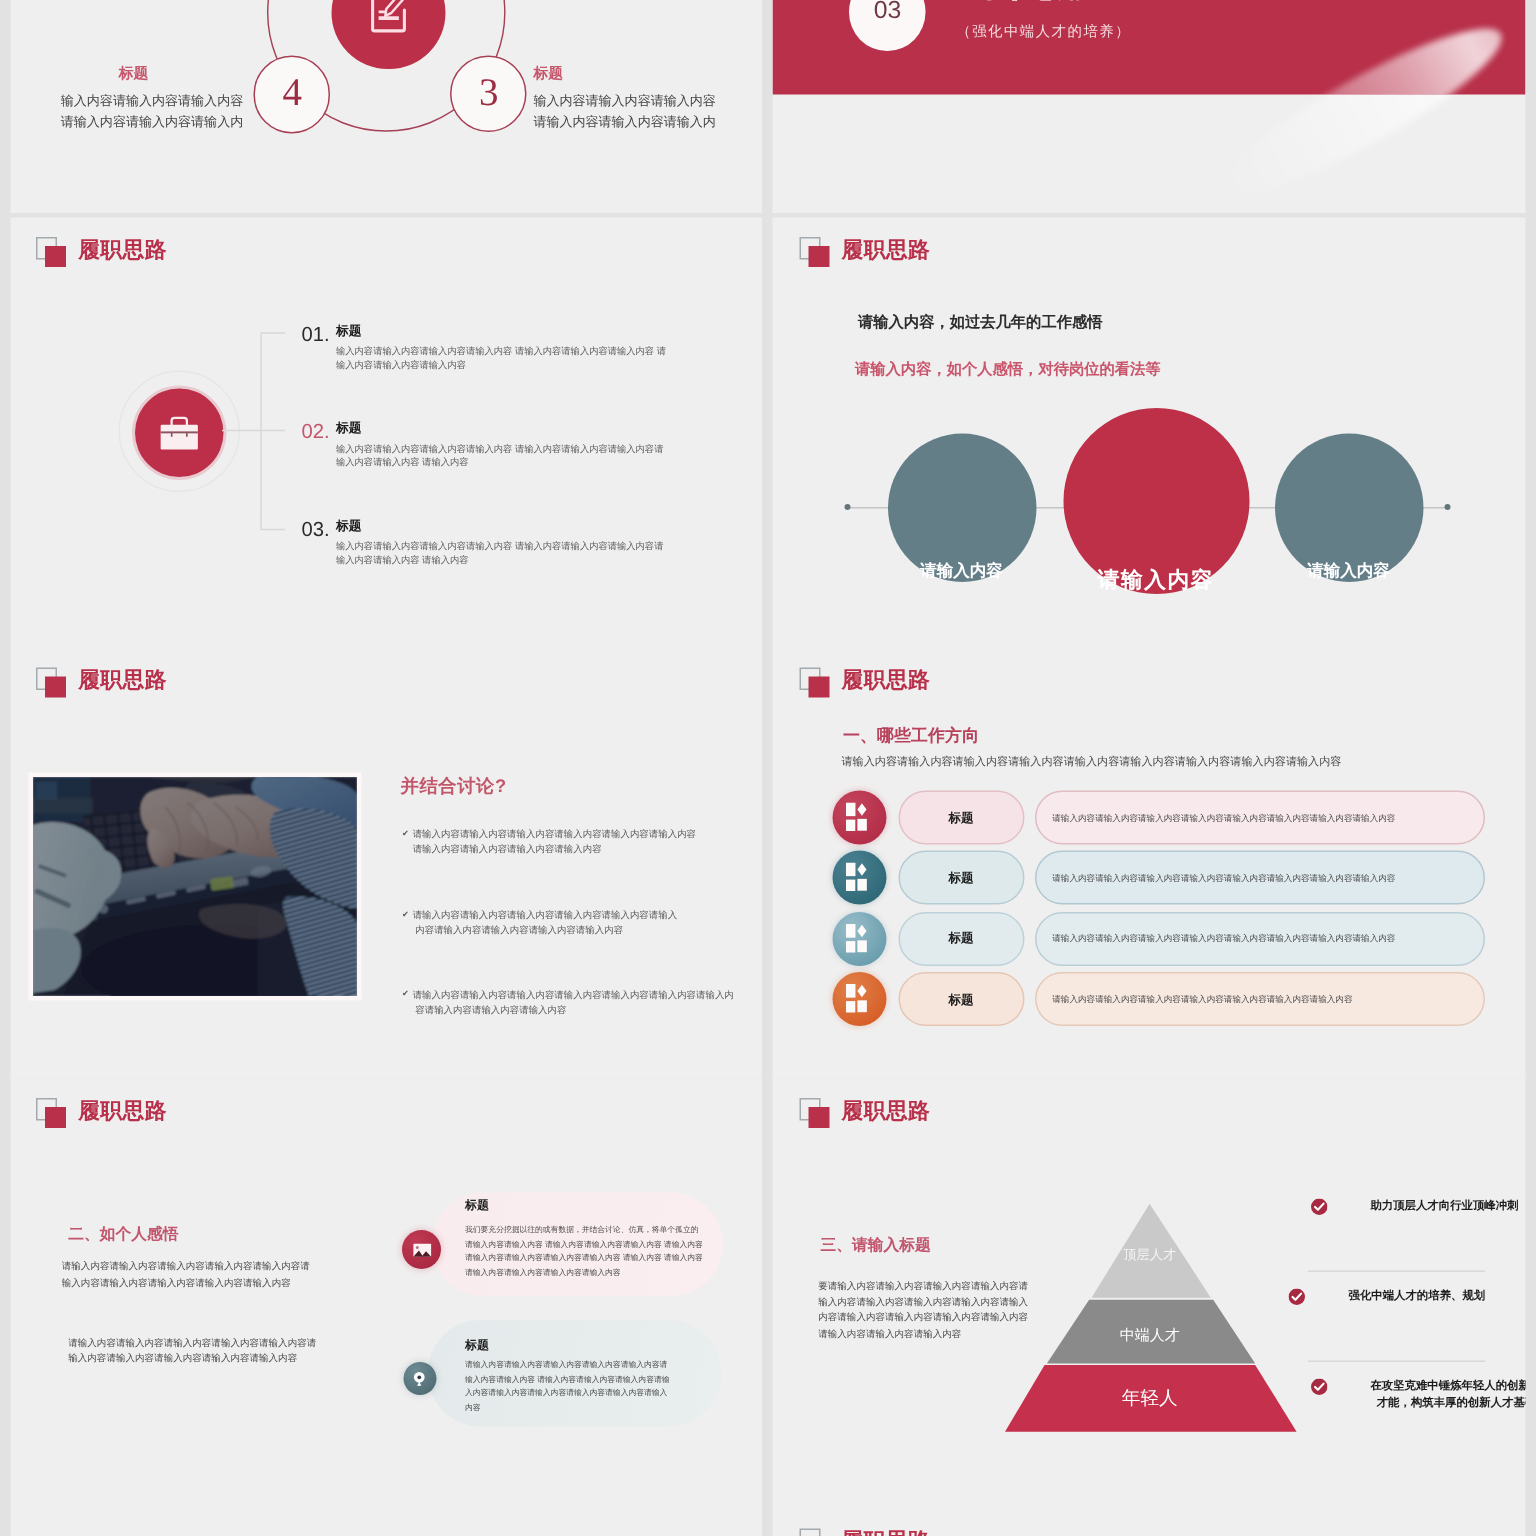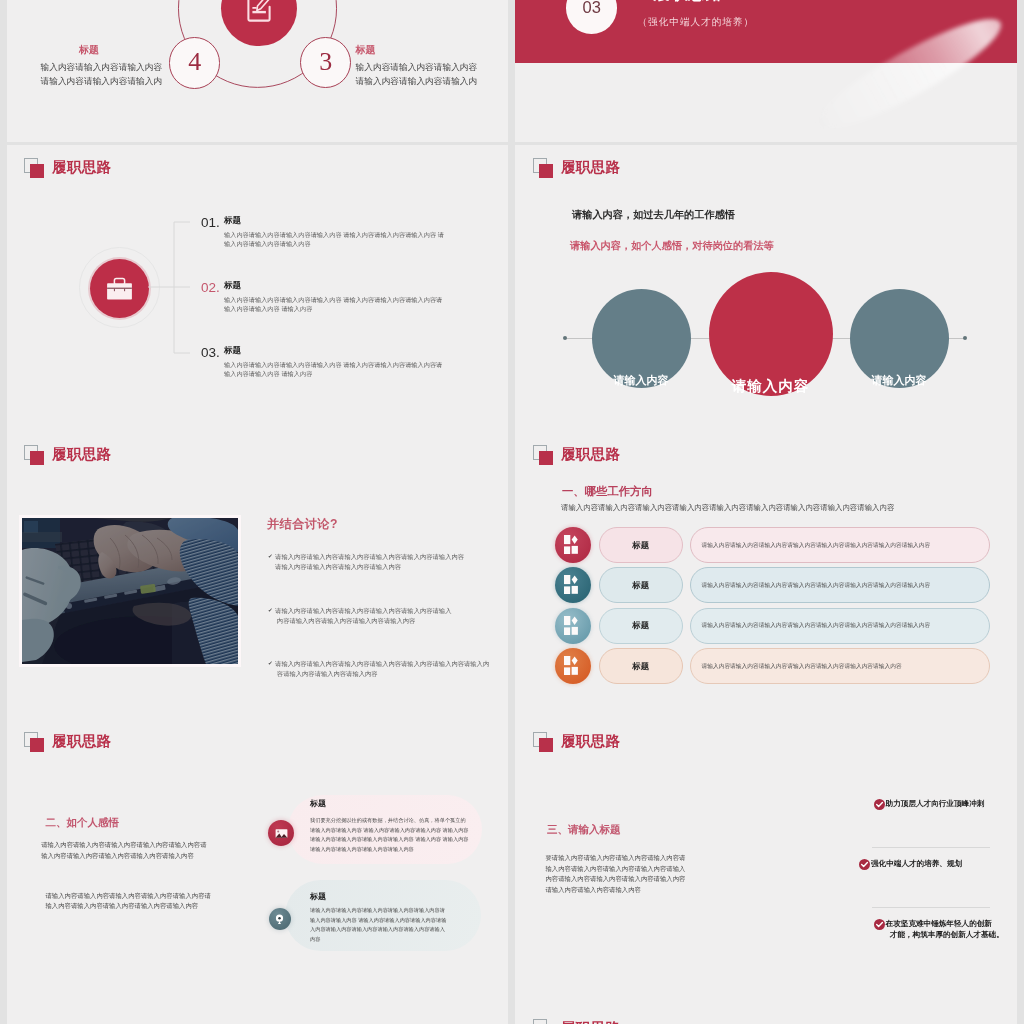--- a/index.html
+++ b/index.html
@@ -147,21 +147,21 @@
   .s8title{position:absolute;left:32px;top:103.5px;font-size:10.5px;color:#c2566e;font-weight:bold;letter-spacing:0px;}
   .s8body{position:absolute;left:30.5px;top:134px;font-size:6.36px;color:#4a4a4a;line-height:1.655;white-space:pre;}
   .s8pyr{position:absolute;left:155px;top:83px;width:200px;height:157px;}
   .s8pyr svg{position:absolute;left:0;top:0;}
   .plb{position:absolute;left:0;width:193px;text-align:center;color:#fff;font-weight:normal;}
   .plb.l1{top:29px;font-size:8.8px;color:#f5f5f5;}
   .plb.l2{top:81px;font-size:10px;}
   .plb.l3{top:121.5px;font-size:12.4px;}
   .s8pt{position:absolute;display:flex;align-items:flex-start;}
   .s8pt .ck{margin-right:1px;line-height:0;padding-top:1.2px;flex:none;}
-  .s8pt .bd{font-size:7.6px;color:#1c1c1c;font-weight:bold;line-height:1.49;white-space:pre;}
+  .s8pt .bd{font-size:7.6px;color:#1c1c1c;font-weight:bold;line-height:1.49;white-space:pre;margin-left:28px;}
   .s8pt.p1{left:358.6px;top:79.3px;}
   .s8pt.p2{left:344px;top:138.6px;}
   .s8pt.p3{left:358.6px;top:199.1px;}
   .s8sep{position:absolute;left:357px;width:118px;height:1px;background:#d8d8d8;}
   .s8sep.s1ln{top:127.8px;}
   .s8sep.s2ln{top:188.1px;}
   .slide > *:not(.wm){z-index:1;}
 </style>
 </head>
 <body>
@@ -509,20 +509,30 @@
           <div class="o"></div>
           <div class="f"></div>
         </div>
       <div class="t">履职思路</div>
     </div>
     <div class="s8title">三、请输入标题</div>
     <div class="s8body">要请输入内容请输入内容请输入内容请输入内容请
 输入内容请输入内容请输入内容请输入内容请输入
 内容请输入内容请输入内容请输入内容请输入内容
 请输入内容请输入内容请输入内容</div>
+    <div class="s8pyr">
+      <svg width="200" height="157" viewBox="0 0 200 157">
+        <path d="M96.4 0.5 L137.2 63.1 L57.7 63.1 Z" fill="#c9c9c9"></path>
+        <path d="M56.1 64.5 L138.8 64.5 L166.8 107.0 L27.9 107.0 Z" fill="#8a8a8a"></path>
+        <path d="M26.4 108.0 L166.8 108.0 L194.4 152.5 L0 152.5 Z" fill="#c5304c"></path>
+      </svg>
+      <div class="plb l1">顶层人才</div>
+      <div class="plb l2">中端人才</div>
+      <div class="plb l3">年轻人</div>
+    </div>
     <div class="s8pt p1">
       <span class="ck">
         <svg width="11" height="11" viewBox="0 0 11 11">
           <circle cx="5.5" cy="5.5" r="5.5" fill="#a82a42"></circle>
           <path d="M2.7 5.6 L4.6 7.5 L8.4 3.4" fill="none" stroke="#fff" stroke-width="1.4" stroke-linecap="round" stroke-linejoin="round"></path>
         </svg>
       </span>
       <span class="bd">助力顶层人才向行业顶峰冲刺</span>
     </div>
     <div class="s8sep s1ln"></div>

